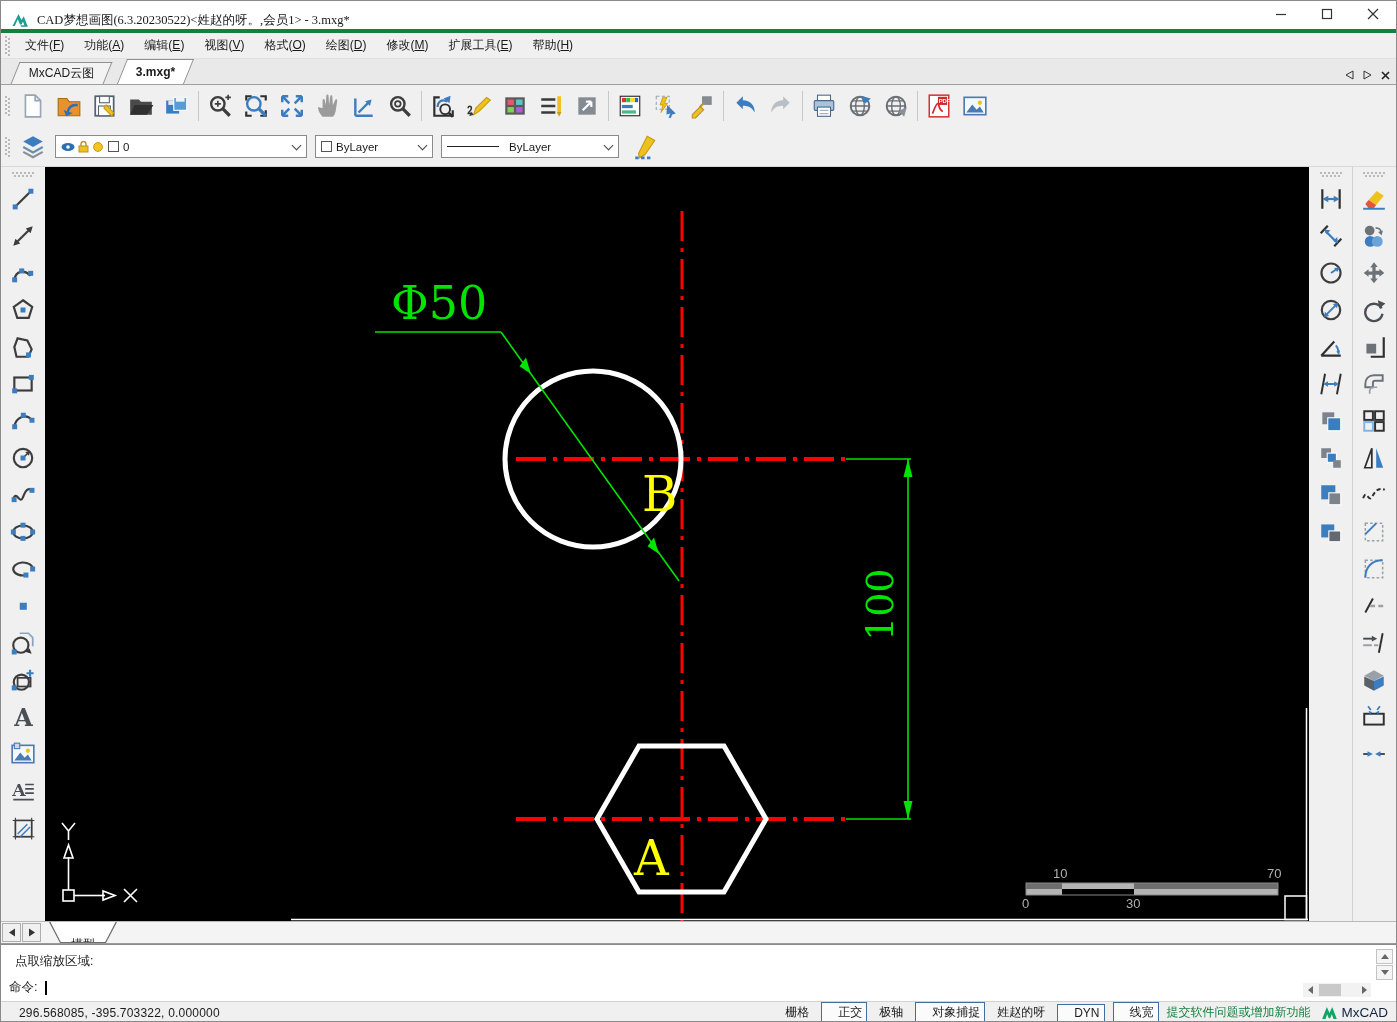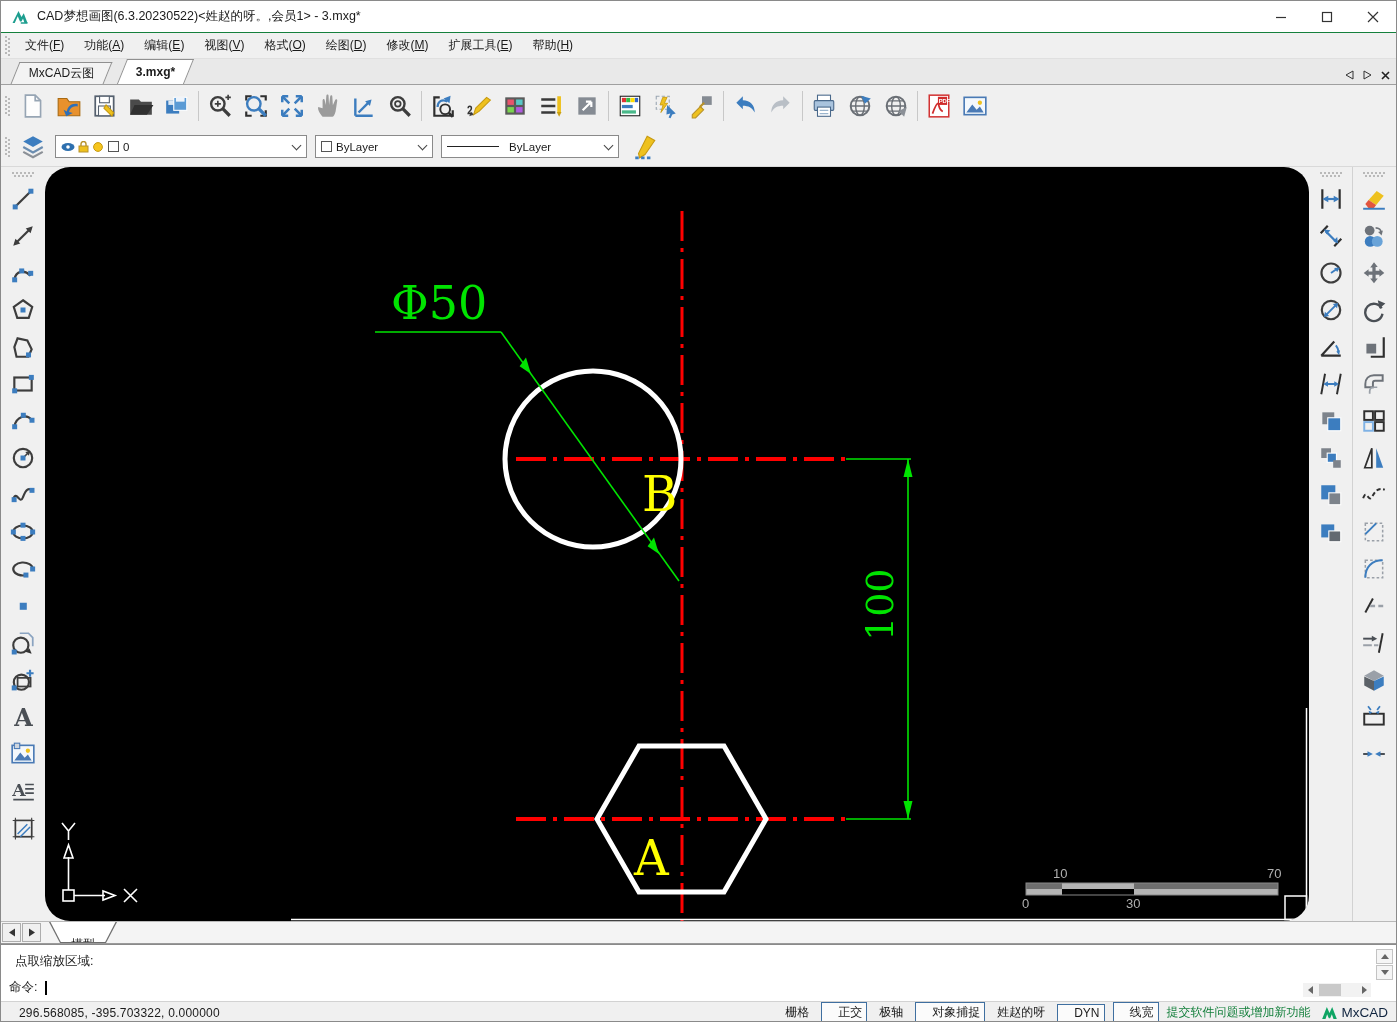--- a/index.html
+++ b/index.html
@@ -1,20 +1,20 @@
 <!DOCTYPE html>
 <html><head>
 <meta charset="utf-8">
 <style>
 *{margin:0;padding:0;box-sizing:border-box;}
 html,body{background:#d7d7d7;}
 #root{position:relative;width:1397px;height:1022px;background:#f0f0f0;overflow:hidden;
   font-family:"Liberation Sans","DejaVu Sans",sans-serif;font-size:12px;color:#1a1a1a;border:1px solid #8a8a8a;}
 
-.titlebar{height:32px;background:#ffffff;display:flex;align-items:center;border-bottom:1px solid #15803d;}
+.titlebar{height:32px;background:#ffffff;display:flex;align-items:flex-end;border-bottom:4px solid #15803d;font-family:Liberation Serif, serif;}
 .app-icon{margin:0 8px 0 10px;display:flex;}
 .title-text{flex:1;font-size:12.5px;}
 .win-btn{width:46px;height:31px;display:flex;align-items:center;justify-content:center;}
 
 .menubar{height:26px;display:flex;align-items:center;background:#f0f0f0;border-bottom:1px solid #e0e0e0;}
 .menu-item{padding:8px 10px;white-space:nowrap;}
 .handle{width:5px;height:20px;margin:0 5px 0 4px;background:repeating-linear-gradient(to bottom,#b9b9b9 0 2px,transparent 2px 4px),repeating-linear-gradient(to bottom,#b9b9b9 0 2px,transparent 2px 4px);background-size:2px 100%,2px 100%;background-position:0 0,3px 2px;background-repeat:no-repeat;}
 .handle-h{height:5px;width:22px;margin:5px auto 4px;background:repeating-linear-gradient(to right,#b9b9b9 0 2px,transparent 2px 4px),repeating-linear-gradient(to right,#b9b9b9 0 2px,transparent 2px 4px);background-size:100% 2px,100% 2px;background-position:0 0,2px 3px;background-repeat:no-repeat;}
 
 .tabbar{height:26px;background:#e9e9e9;display:flex;align-items:flex-end;border-bottom:1px solid #9f9f9f;position:relative;}
@@ -33,21 +33,21 @@
 .chev{width:7px;height:7px;border-right:1.6px solid #444;border-bottom:1.6px solid #444;transform:rotate(45deg);margin:-3px 4px 0 4px;}
 .swatch{width:11px;height:11px;background:#fff;border:1px solid #555;}
 .ltline{width:52px;height:0;border-top:1.6px solid #222;margin-right:6px;}
 
 .workspace{display:flex;height:754px;}
 .side-l{width:44px;background:#f0f0f0;}
 .side-r{width:87px;background:#f0f0f0;display:flex;}
 .side-col{width:43px;}
 .side-col+.side-col{border-left:1px solid #d2d2d2;}
 .sb-btn{width:36px;height:36px;margin:1px auto;display:flex;align-items:center;justify-content:center;border:1px solid transparent;border-radius:2px;}
-.canvas{width:1266px;height:754px;background:#000;position:relative;overflow:hidden;border-radius:25px;}
+.canvas{width:1266px;height:754px;background:#000;position:relative;overflow:hidden;}
 
 .modelbar{height:23px;background:#f4f4f4;display:flex;align-items:stretch;border-top:1px solid #b9b9b9;border-bottom:1px solid #9a9a9a;}
 .m-arrow{width:19px;display:flex;align-items:center;justify-content:center;border:1px solid #aeaeae;background:#f0f0f0;margin:1px 0 1px 1px;}
 .mtab-w{position:relative;margin-left:8px;height:100%;}
 .mtab-bg{position:absolute;inset:0;background:#6e6e6e;clip-path:polygon(0 0,100% 0,calc(100% - 11px) 100%,11px 100%);}
 .mtab{position:relative;height:calc(100% - 1px);padding:14px 22px 0;background:#fff;clip-path:polygon(1.5px 0,calc(100% - 1.5px) 0,calc(100% - 11.8px) 100%,11.8px 100%);}
 .mtab span{text-decoration:underline;}
 
 .cmd{height:57px;background:#fff;border-top:1px solid #8a8a8a;position:relative;font-size:12.5px;}
 .cmd-history{padding:8px 0 0 14px;height:32px;}

